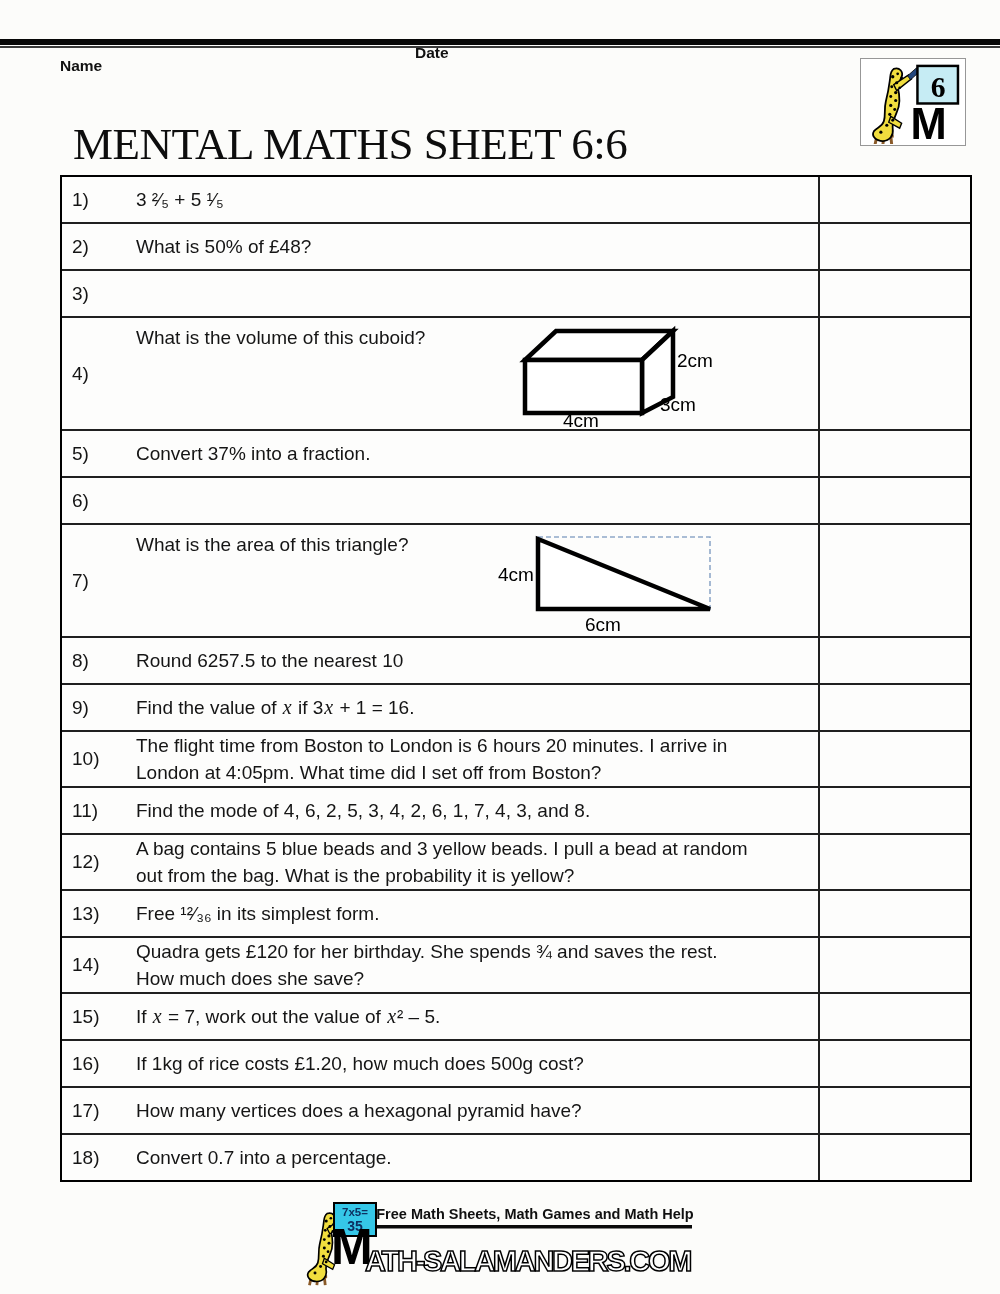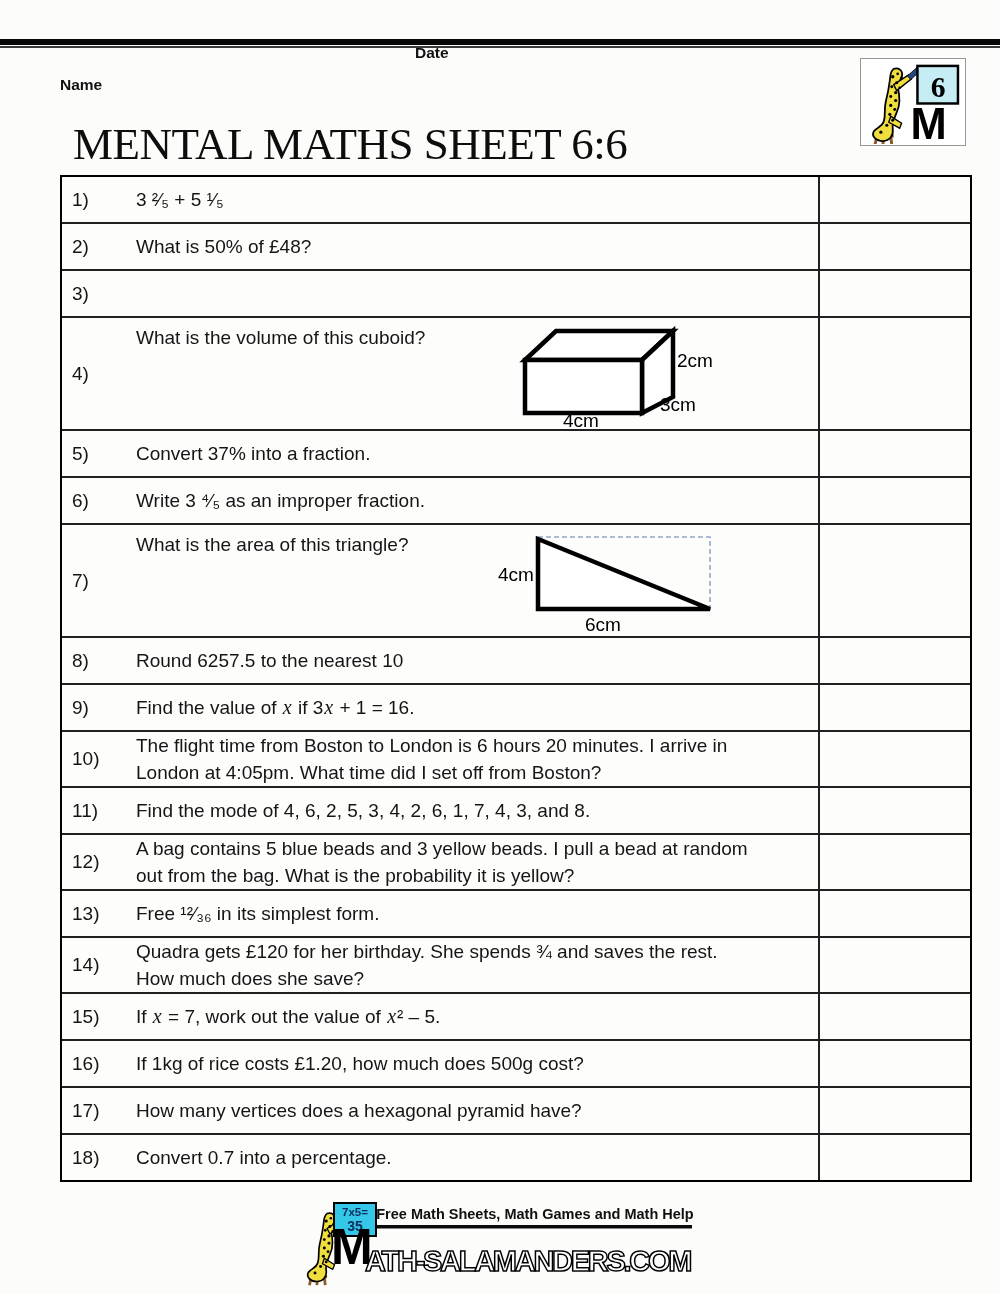--- a/index.html
+++ b/index.html
@@ -8,21 +8,21 @@
     font-family:"Liberation Sans",sans-serif;font-size:19px;
     position:relative;overflow:hidden;
   }
   .page{position:relative;width:1000px;height:1294px;}
 
   
   .top-rule{position:absolute;left:0;top:39px;width:1000px;}
   .top-rule .thick{height:6px;background:#070707;}
   .top-rule .thin{height:2px;background:#3a3a3a;margin-top:1px;}
 
-  .name-label{position:absolute;left:60px;top:76px;font-size:15.5px;font-weight:600;color:#111;}
+  .name-label{position:absolute;left:60px;top:57px;font-size:15.5px;font-weight:600;color:#111;}
   .date-label{position:absolute;left:415px;top:44px;font-size:15.5px;font-weight:600;color:#111;}
 
   .title{position:absolute;left:57px;top:102px;margin:16px;
     font-family:"Liberation Serif",serif;font-weight:400;font-size:45px;
     letter-spacing:-0.5px;color:#0d0d0d;white-space:nowrap;}
 
   
   .badge{position:absolute;left:860px;top:58px;width:106px;height:88px;
     background:#fff;border:1.5px solid #979797;box-sizing:border-box;}
   .badge svg{display:block;}
@@ -161,21 +161,20 @@
       <div class="row row-short">
     <div class="qcell">
       <span class="qnum">5)</span>
       <div class="qtext"><span>Convert 37% into a fraction.</span></div>
     </div>
     <div class="acell"></div>
   </div>
       <div class="row row-short">
     <div class="qcell">
       <span class="qnum">6)</span>
-      <div class="qtext"><span>Write 3 ⁴⁄₅ as an improper fraction.</span></div>
     </div>
     <div class="acell"></div>
   </div>
       <div class="row row-diagram">
     <div class="qcell">
       <span class="qnum">7)</span>
       <div class="qtext"><span>What is the area of this triangle?</span></div>
     <svg class="diagram triangle" viewBox="0 0 300 112" width="300" height="112">
     <rect class="dashed" x="58" y="9" width="172" height="72"></rect>
     <polygon class="tri" points="58,11 58,81 230,81"></polygon>

